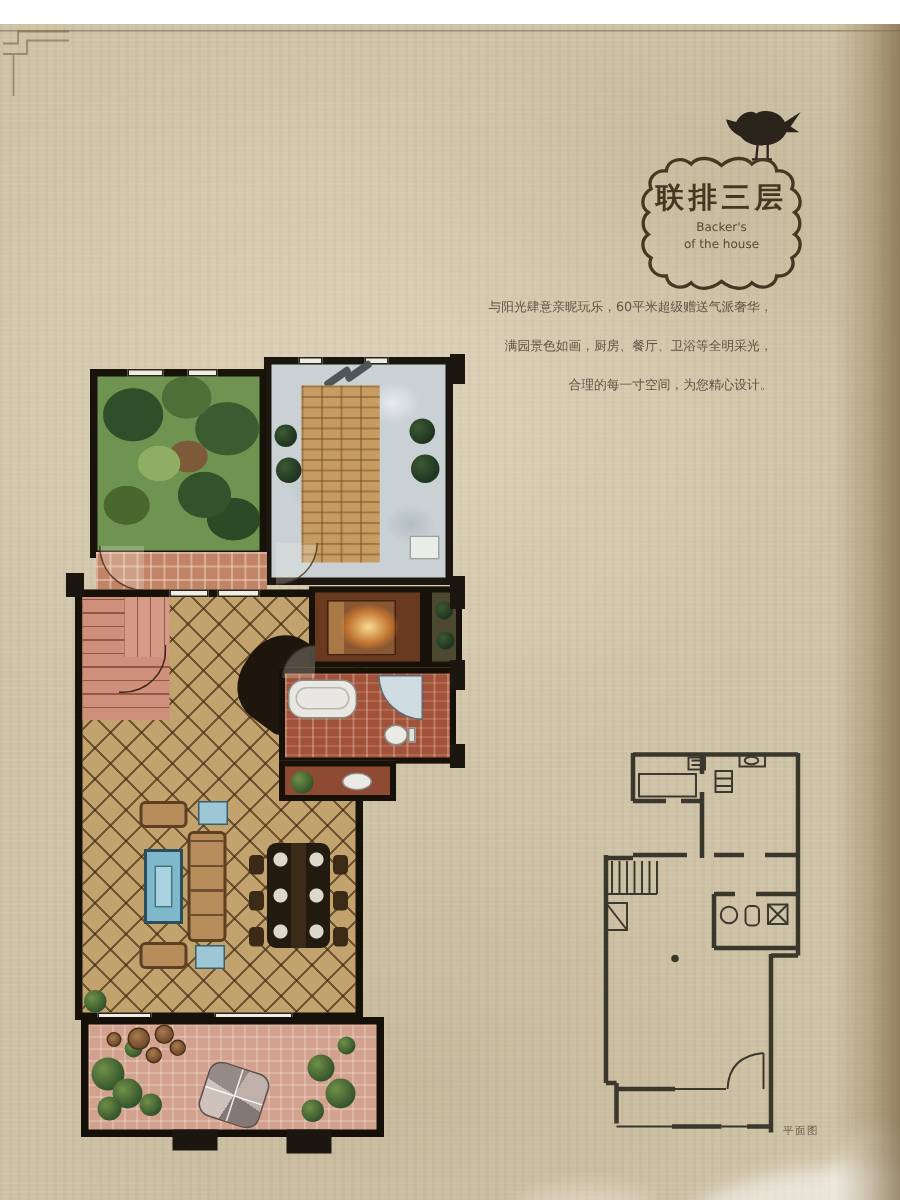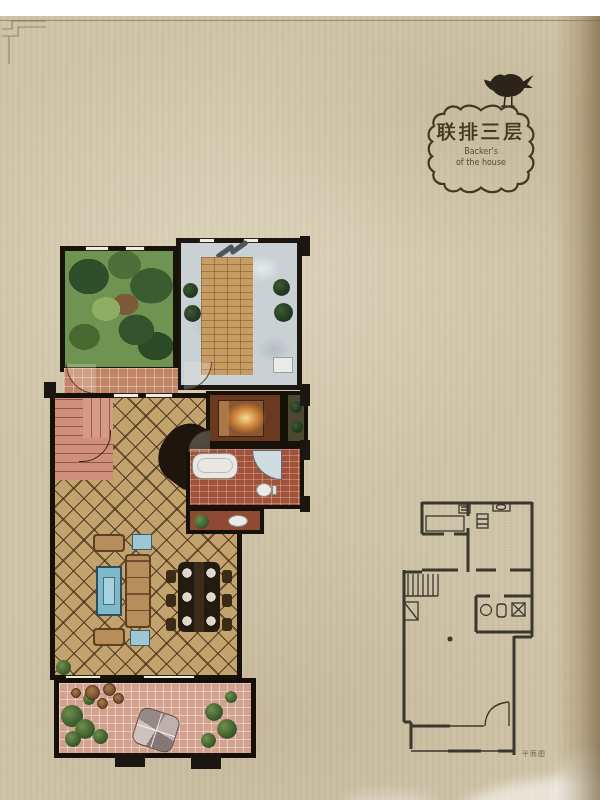--- a/index.html
+++ b/index.html
@@ -151,20 +151,23 @@
     <path d="M28 30 L27 40 M35 30 L35 40 M24 40 H30 M32 40 H38" stroke="#2a241a" stroke-width="1.6" fill="none"></path>
   </svg>
   <svg class="abs" style="left:410px;top:86px;" width="142" height="92" viewBox="0 0 150 100">
     <path d="M75 9 C82 3 92 2 97 8 C104 2 114 5 115 13 C123 12 129 19 126 26 C133 30 134 39 128 43 C133 47 133 55 128 59 C134 63 133 72 126 76 C129 83 123 90 115 89 C114 97 104 100 97 94 C92 100 82 99 75 93 C68 99 58 100 53 94 C46 100 36 97 35 89 C27 90 21 83 24 76 C17 72 16 63 22 59 C17 55 17 47 22 43 C16 39 17 30 24 26 C21 19 27 12 35 13 C36 5 46 2 53 8 C58 2 68 3 75 9 Z" fill="none" stroke="#453823" stroke-width="2.4"></path>
   </svg>
   <div class="abs" id="badge-title">联排三层</div>
   <div class="abs" id="badge-sub1">Backer's</div>
   <div class="abs" id="badge-sub2">of the house</div>
 
   <div class="abs" id="desc">
+    <div class="dline">与阳光肆意亲昵玩乐，60平米超级赠送气派奢华，</div>
+    <div class="dline">满园景色如画，厨房、餐厅、卫浴等全明采光，</div>
+    <div class="dline">合理的每一寸空间，为您精心设计。</div>
   </div>
 
   <div class="abs" id="plan">
 
     <div class="abs" id="patio">
       <div class="abs winGap" style="left:18px;top:-5px;width:16px;height:5px;"></div>
       <div class="abs winGap" style="left:62px;top:-5px;width:16px;height:5px;"></div>
       <div class="abs slash" style="left:34px;top:6px;"></div>
       <div class="abs slash" style="left:48px;top:2px;"></div>
       <div class="abs" id="patio-brick"></div>

